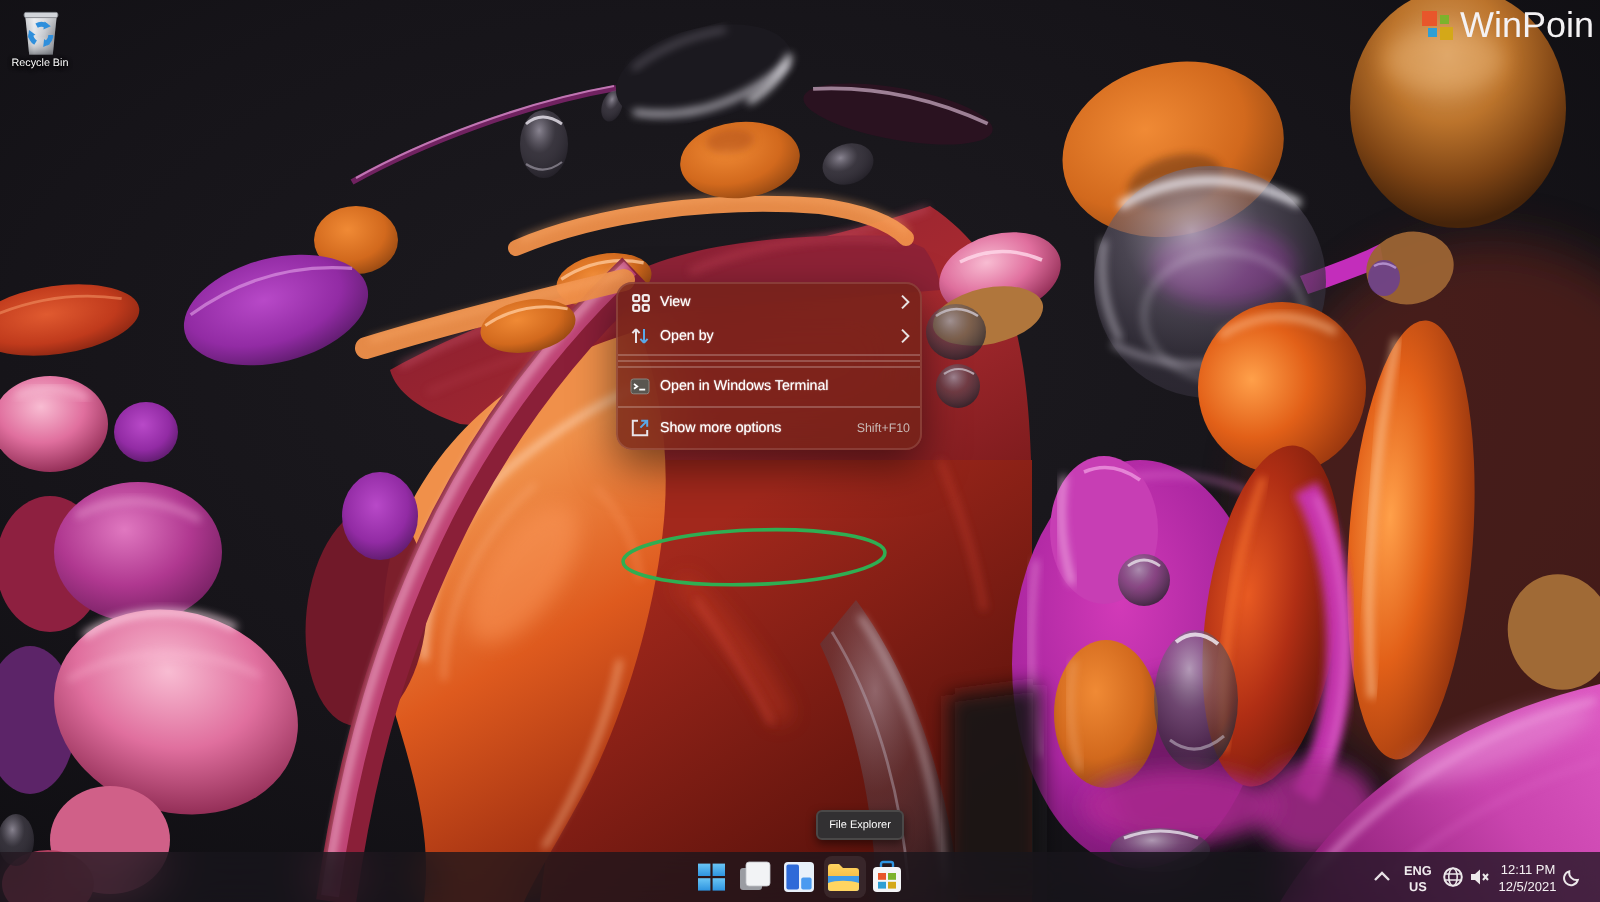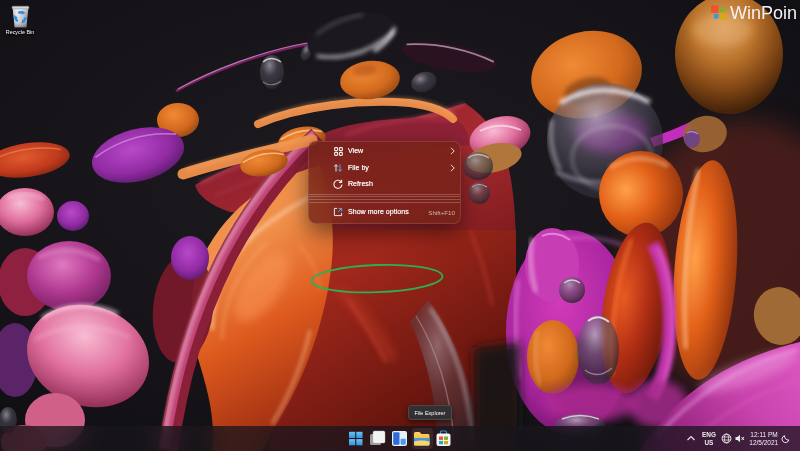--- a/index.html
+++ b/index.html
@@ -336,21 +336,21 @@
   <svg width="95" height="20" viewBox="0 0 95 20">
     <rect x="2" y="2.5" width="7.5" height="7.5" fill="#e8562b"></rect>
     <rect x="11" y="4.5" width="4.5" height="4.5" fill="#7db32c"></rect>
     <rect x="5" y="11" width="4.5" height="4.5" fill="#2f9fd4"></rect>
     <rect x="11" y="10.5" width="6.5" height="6.5" fill="#d4a818"></rect>
     <text x="21" y="15.5" font-family="Liberation Sans,sans-serif" font-size="18" fill="#f4f2f4">WinPoin</text>
   </svg>
 </div>
 
 <style>
-  .mi{height:16.4px;display:flex;align-items:center;padding:0 5px 0 6px;margin-left:18px;}
+  .mi{height:16.4px;display:flex;align-items:center;padding:0 5px 0 6px;}
   .mi .ic{width:10px;height:10px;flex:0 0 10px;margin-right:5px;display:flex;align-items:center;justify-content:center;}
   .mi .lb{flex:1;white-space:nowrap;text-shadow:0 0 0.7px rgba(255,255,255,0.8);}
   .mi .chev{width:5px;height:8px;flex:0 0 5px;}
   .msep{height:1px;background:rgba(255,255,255,0.22);margin:1.6px 0;}
   .kb{color:#c8b8b4;font-size:6.2px;}
 </style>
 <div id="menu" style="position:absolute;left:308px;top:141px;width:153px;
      background:rgba(112,35,23,0.78);backdrop-filter:blur(16px) saturate(1.15);
      border-radius:8px;border:1px solid rgba(255,255,255,0.12);
      box-shadow:0 8px 22px rgba(0,0,0,0.5);box-sizing:border-box;
@@ -371,37 +371,38 @@
         <path d="M1 0.8 L4.2 4 L1 7.2" fill="none" stroke="#e8e2e2" stroke-width="1"></path>
       </svg>
     </div>
   <div class="mi">
       <span class="ic">
         <svg width="10" height="10" viewBox="0 0 10 10">
           <path d="M3 8.5 L3 1.8 M1.2 3.6 L3 1.6 M4.8 3.6 L3 1.6" stroke="#e8e4ea" stroke-width="1" fill="none"></path>
           <path d="M7 1.5 L7 8.2 M5.2 6.4 L7 8.4 M8.8 6.4 L7 8.4" stroke="#5aa8e8" stroke-width="1" fill="none"></path>
         </svg>
       </span>
-    <span class="lb">File by</span>
+    <span class="lb">Open by</span>
     <svg class="chev" viewBox="0 0 5 8">
         <path d="M1 0.8 L4.2 4 L1 7.2" fill="none" stroke="#e8e2e2" stroke-width="1"></path>
       </svg>
     </div>
+  <div class="msep"></div>
+  <div class="msep"></div>
+  <div class="msep"></div>
   <div class="mi">
       <span class="ic">
         <svg width="10" height="10" viewBox="0 0 10 10">
-          <path d="M8.3 3.2 A4 4 0 1 0 8.9 5.4" fill="none" stroke="#f0eaea" stroke-width="1.1"></path>
-          <path d="M8.6 0.8 L8.6 3.5 L5.9 3.5" fill="none" stroke="#f0eaea" stroke-width="1.1"></path>
+          <rect x="0.5" y="1.5" width="9" height="7.4" rx="1.2" fill="#5a5650" stroke="#8a8680" stroke-width="0.5"></rect>
+          <path d="M2 4 L3.6 5.2 L2 6.4" fill="none" stroke="#fff" stroke-width="0.9"></path>
+          <path d="M4.6 6.8 L7.6 6.8" stroke="#fff" stroke-width="0.9"></path>
         </svg>
       </span>
-    <span class="lb">Refresh</span>
+    <span class="lb">Open in Windows Terminal</span>
     </div>
-  <div class="msep"></div>
-  <div class="msep"></div>
-  <div class="msep"></div>
   <div class="msep"></div>
   <div class="mi">
       <span class="ic">
         <svg width="10" height="10" viewBox="0 0 10 10">
           <path d="M4 1.4 L1.4 1.4 L1.4 8.6 L8.6 8.6 L8.6 6" fill="none" stroke="#e8e4ea" stroke-width="1"></path>
           <path d="M5.6 1.4 L8.6 1.4 L8.6 4.4 M8.6 1.4 L5.2 4.8" fill="none" stroke="#5aa8e8" stroke-width="1"></path>
         </svg>
       </span>
     <span class="lb">Show more options</span>
       <span class="kb">Shift+F10</span>

